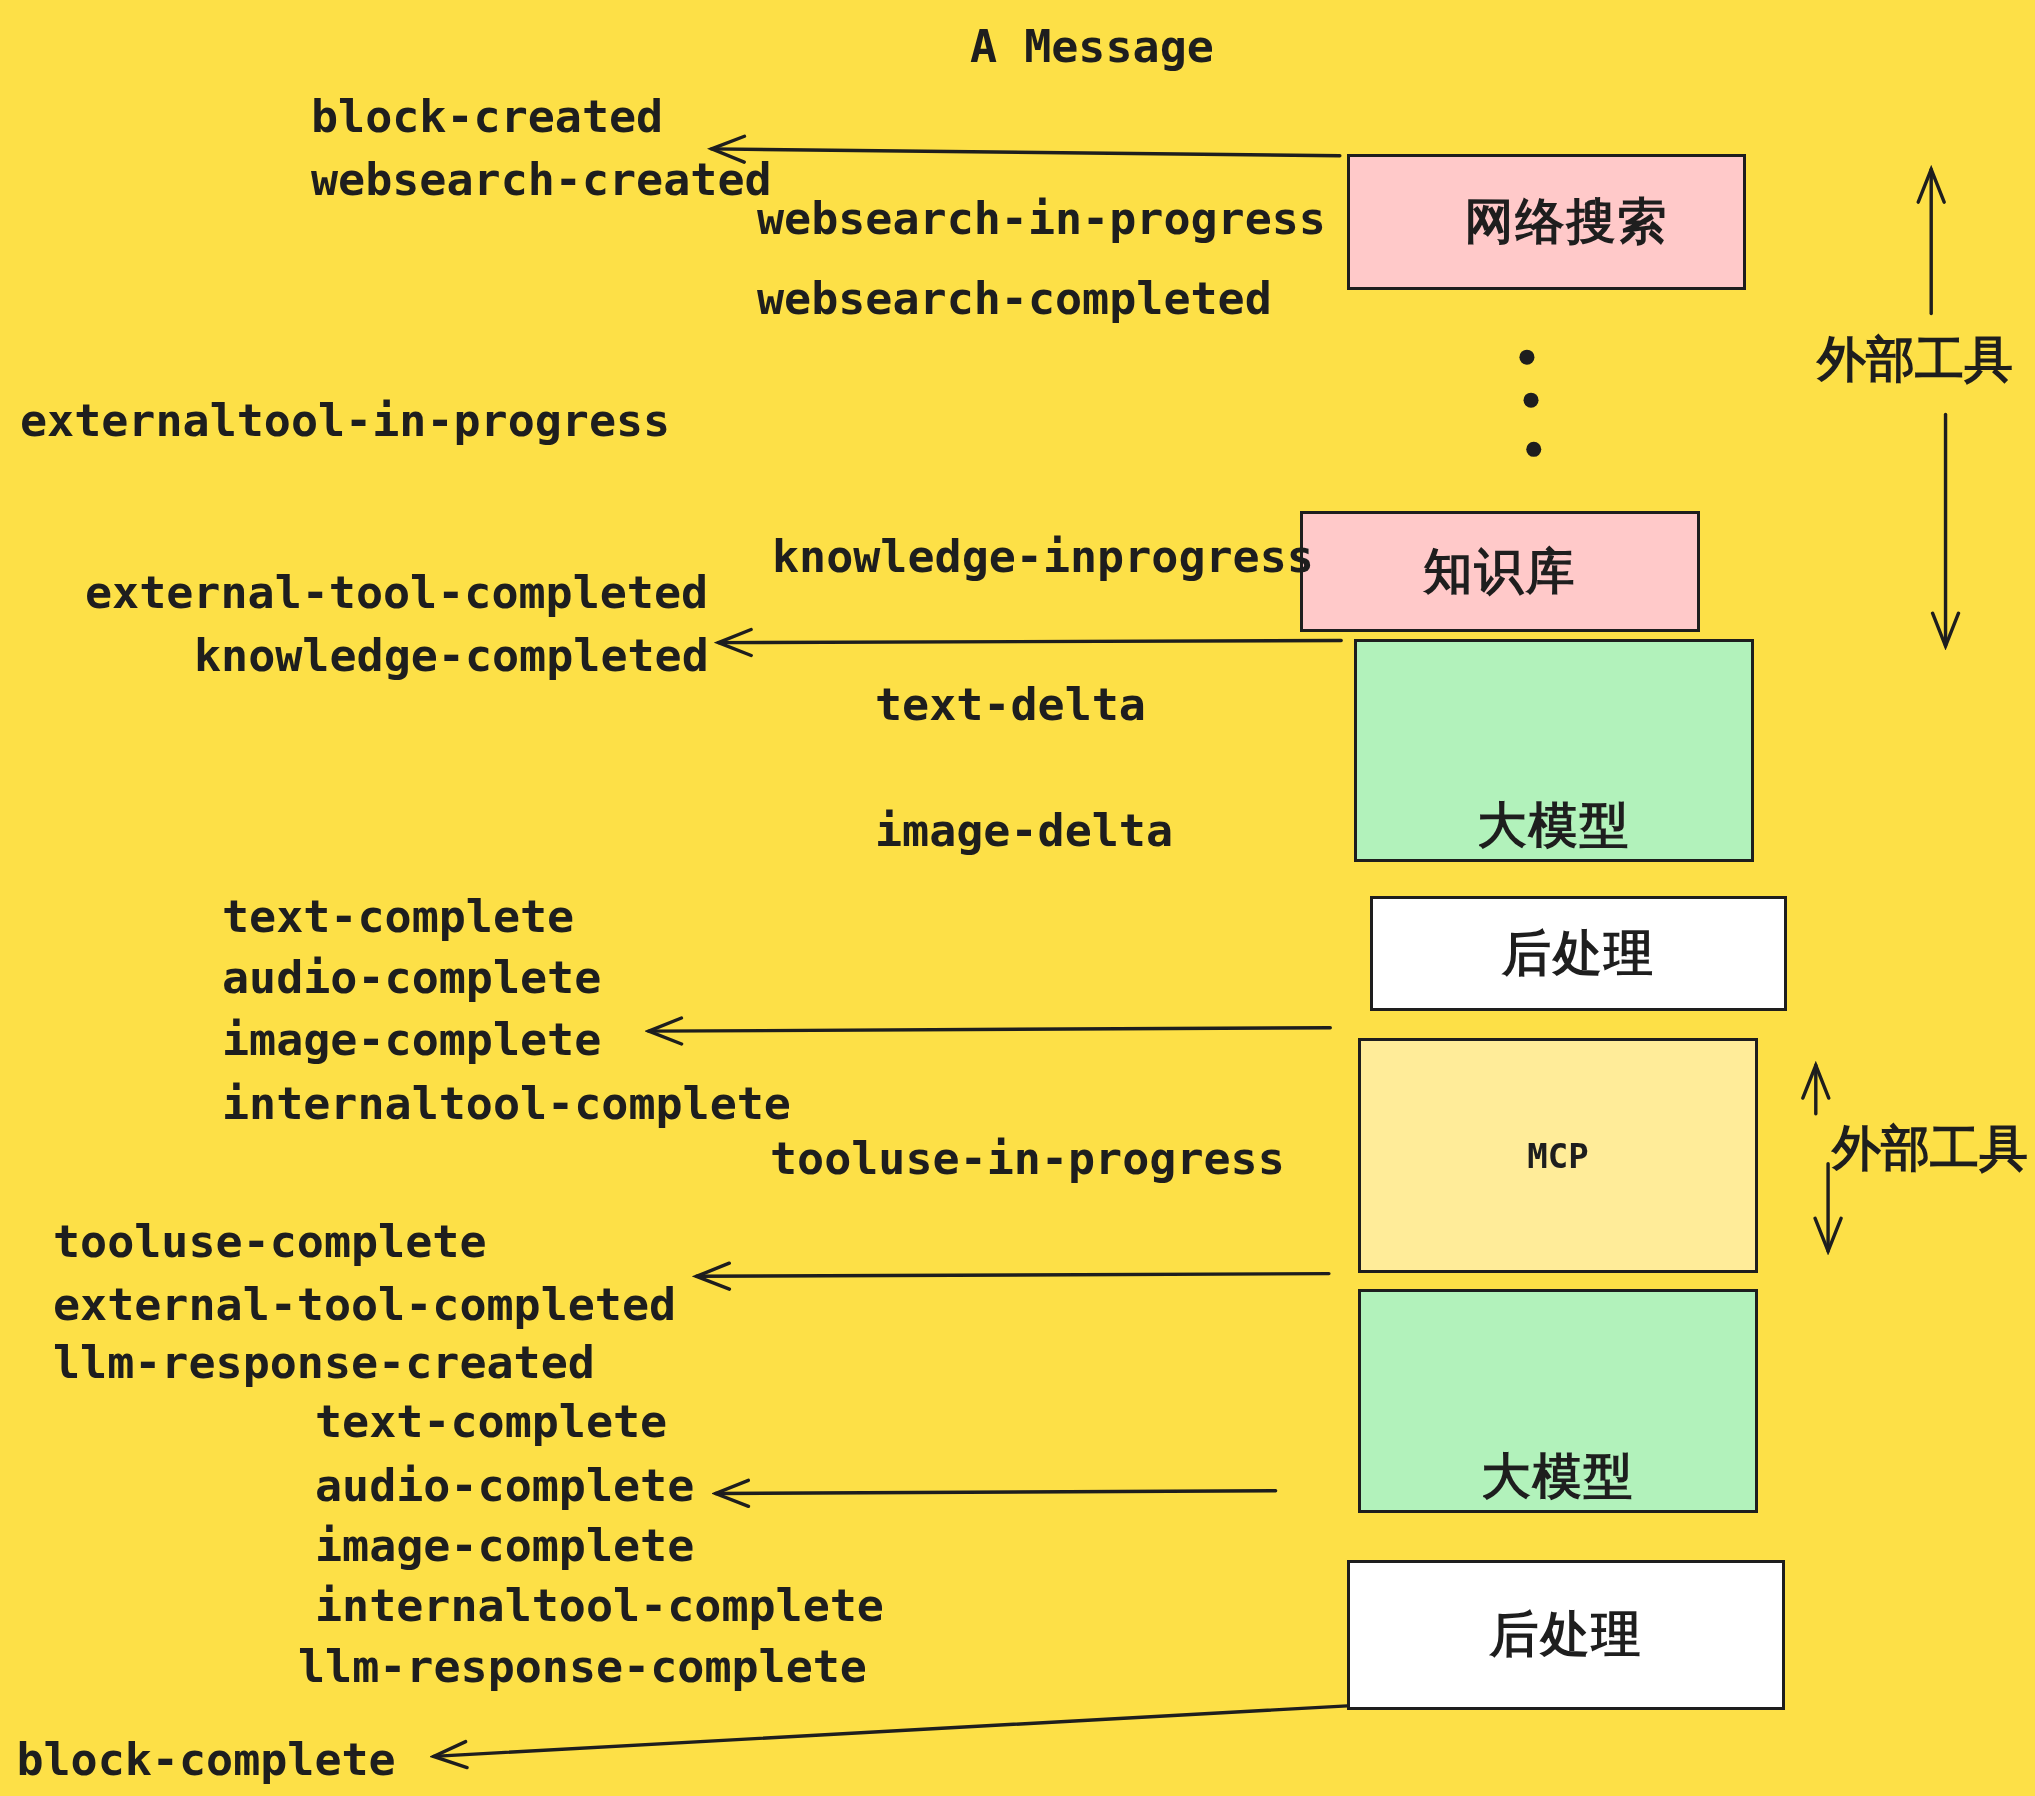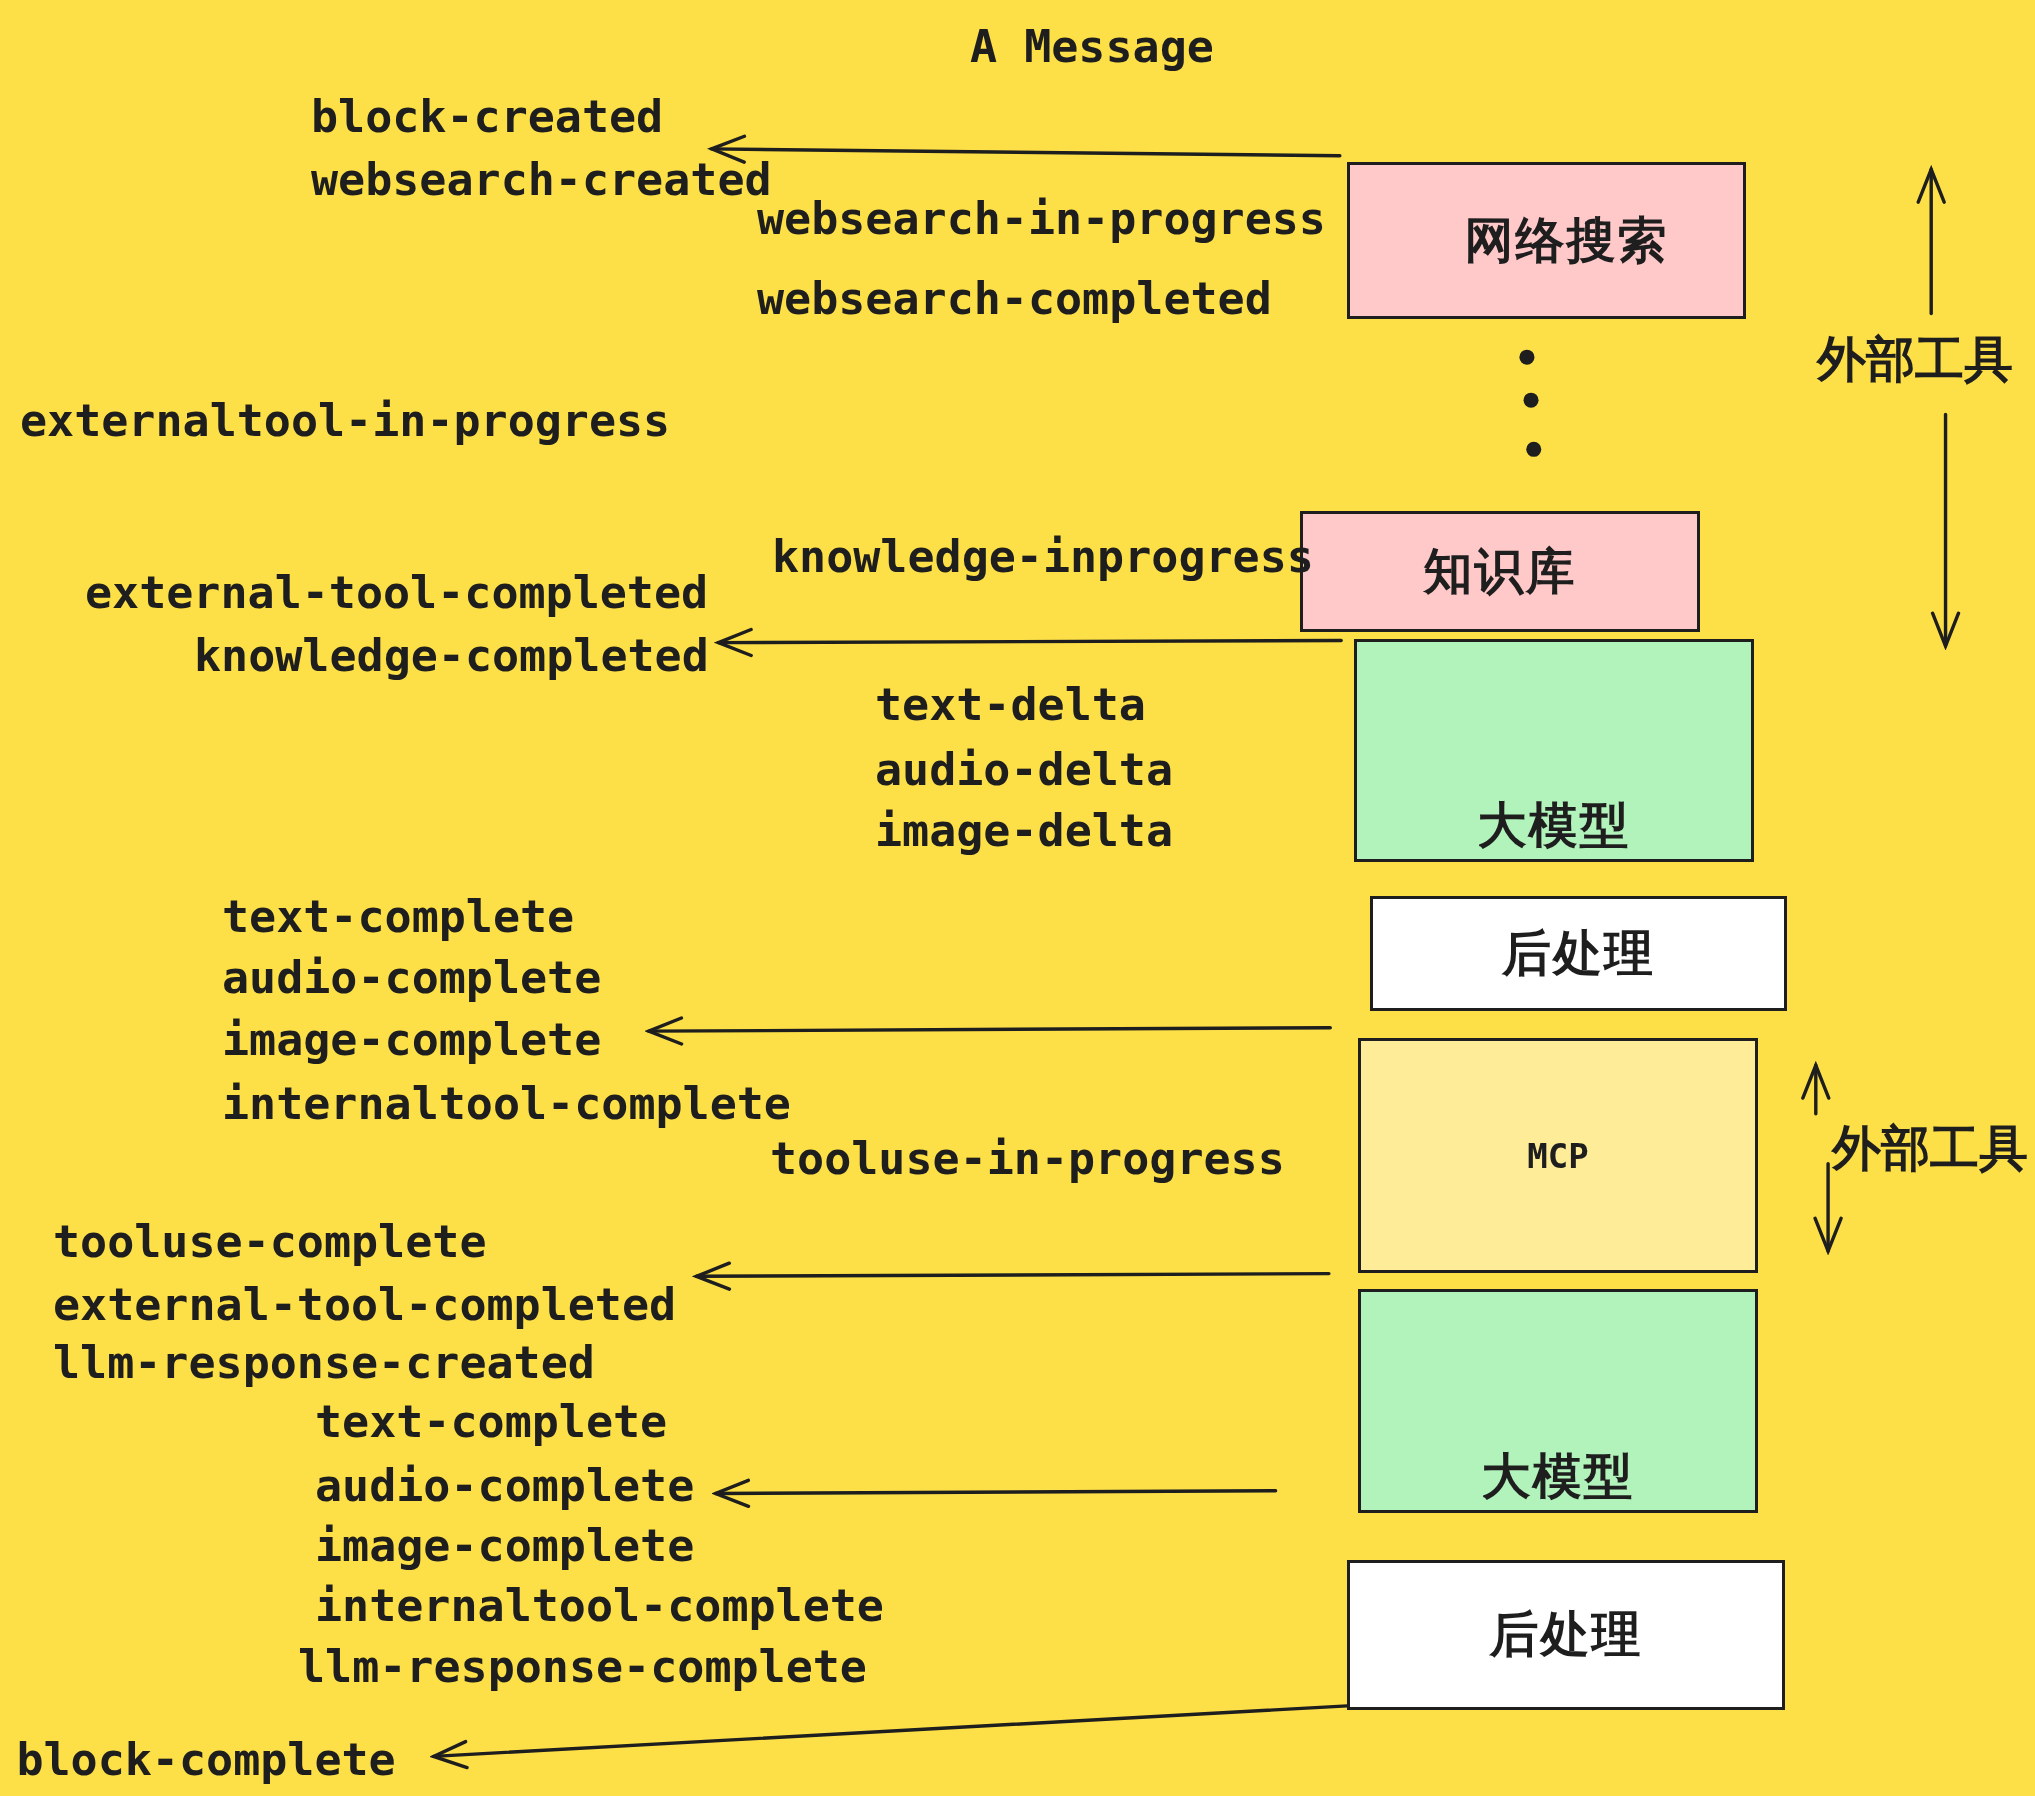--- a/index.html
+++ b/index.html
@@ -65,21 +65,21 @@
 
     <g>
       <circle cx="2236" cy="523" r="11" fill="#1e1e1e"></circle>
       <circle cx="2242" cy="586" r="11" fill="#1e1e1e"></circle>
       <circle cx="2246" cy="658" r="11" fill="#1e1e1e"></circle>
     </g>
   </svg>
 
   <div class="title" style="left:970px; top:46px;">A Message</div>
 
-  <div class="box box-pink" style="left:1347px; top:162px; width:399px; height:157px;padding-left:40px;">
+  <div class="box box-pink" style="left:1347px; top:154px; width:399px; height:136px;padding-left:40px;">
     <span class="cn">网络搜索</span>
   </div>
 
   <div class="box box-pink" style="left:1300px; top:511px; width:400px; height:121px;">
     <span class="cn">知识库</span>
   </div>
 
   <div class="box box-green" style="left:1354px; top:639px; width:400px; height:223px;">
     <span class="cn">大模型</span>
   </div>
@@ -105,21 +105,20 @@
 
   <div class="ev" style="left:311px;  top:117px;">block-created</div>
   <div class="ev" style="left:311px;  top:180px;">websearch-created</div>
   <div class="ev" style="left:757px; top:219px;">websearch-in-progress</div>
   <div class="ev" style="left:757px; top:299px;">websearch-completed</div>
   <div class="ev" style="left:20px;   top:421px;">externaltool-in-progress</div>
   <div class="ev" style="left:772px; top:557px;">knowledge-inprogress</div>
   <div class="ev" style="left:85px;  top:593px;">external-tool-completed</div>
   <div class="ev" style="left:194px;  top:656px;">knowledge-completed</div>
   <div class="ev" style="left:875px; top:705px;">text-delta</div>
-  <div class="ev" style="left:875px; top:770px;">audio-delta</div>
   <div class="ev" style="left:875px; top:831px;">image-delta</div>
   <div class="ev" style="left:222px;  top:917px;">text-complete</div>
   <div class="ev" style="left:222px;  top:978px;">audio-complete</div>
   <div class="ev" style="left:222px;  top:1040px;">image-complete</div>
   <div class="ev" style="left:222px;  top:1104px;">internaltool-complete</div>
   <div class="ev" style="left:770px; top:1159px;">tooluse-in-progress</div>
   <div class="ev" style="left:53px;   top:1242px;">tooluse-complete</div>
   <div class="ev" style="left:53px;   top:1305px;">external-tool-completed</div>
   <div class="ev" style="left:53px;   top:1363px;">llm-response-created</div>
   <div class="ev" style="left:315px;  top:1422px;">text-complete</div>

